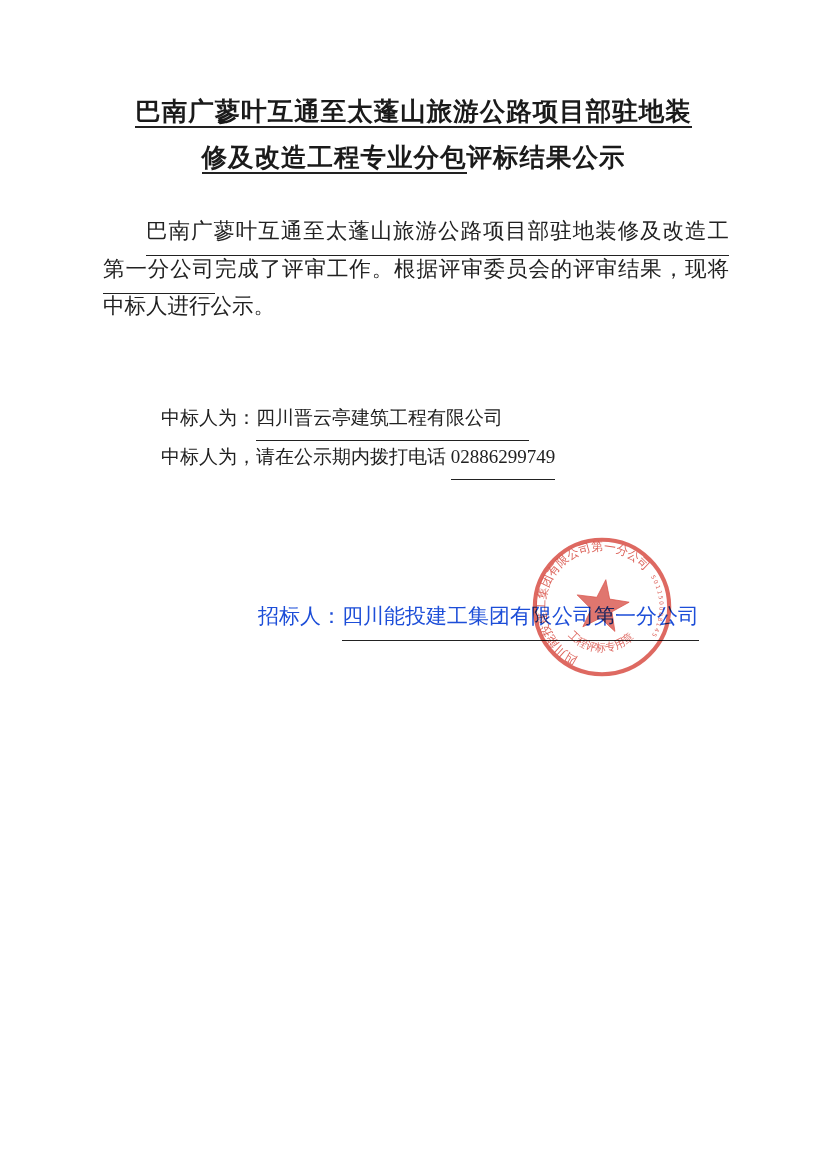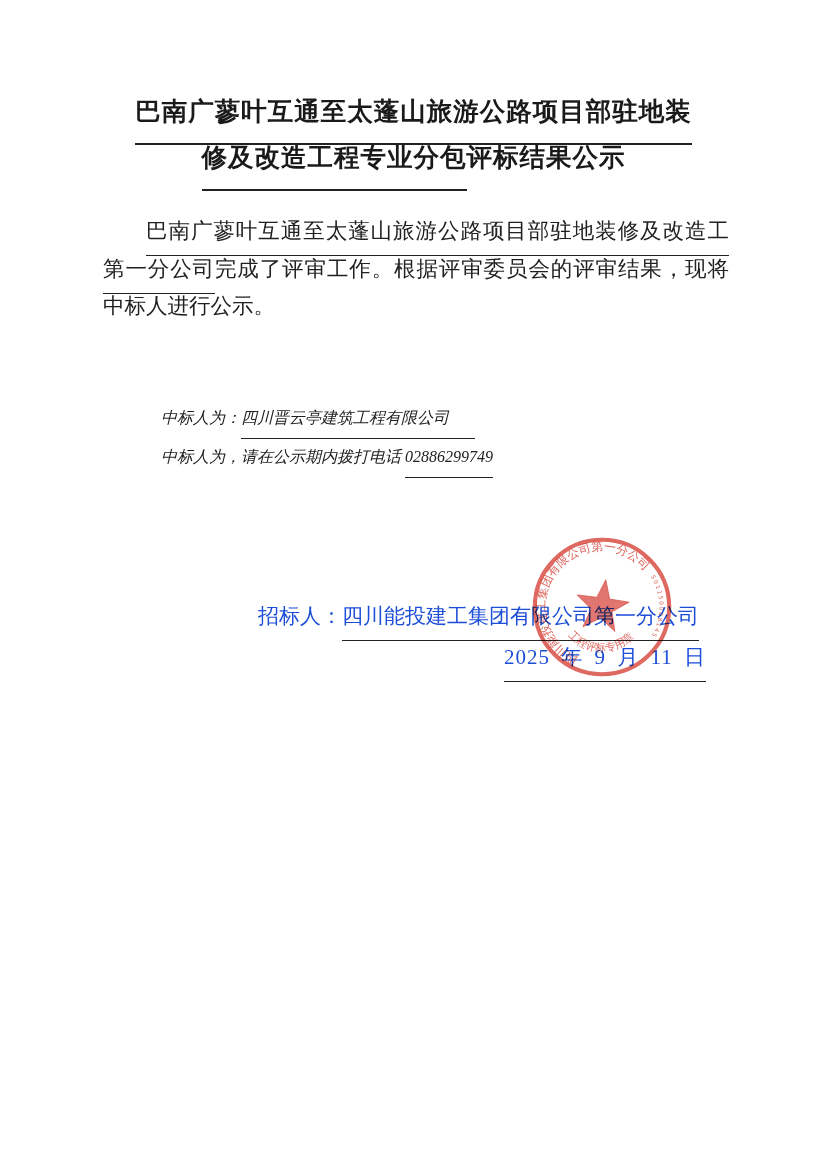--- a/index.html
+++ b/index.html
@@ -16,35 +16,35 @@
   
   .title {
     position: absolute; top: 88px; left: 0; right: 0;
     text-align: center;
     font-family: "Liberation Sans", "DejaVu Sans", sans-serif;
     font-weight: 700;
     font-size: 25.5px; line-height: 46px; letter-spacing: 1px;
     color: #1a1a1a;
   }
   .u  { border-bottom: 1.5px solid #222; padding-bottom: 12px; }
-  .title .u { border-bottom-width: 2px; padding-bottom: 18px; margin-top: 28px; }
+  .title .u { border-bottom-width: 2px; padding-bottom: 1px; margin-top: 28px; }
 
   
   .bodytext {
     position: absolute; left: 103px; top: 213px; width: 626px;
     font-size: 21.5px; line-height: 37.6px; color: #212121;
   }
   .bline { display: block; text-align: justify; text-align-last: justify; white-space: nowrap; }
   .bline.first { text-indent: 43px; }
   .bline.last  { text-align-last: left; white-space: normal; }
 
   
   .info {
     position: absolute; left: 161px; top: 399px;
-    font-size: 16px; line-height: 38.7px; color: #212121; font-style: italic;
+    font-size: 19px; line-height: 38.7px; color: #212121;
   }
   .info .u.winner { padding-right: 26px; }
 
   
   .sig {
     position: absolute; left: 258px; top: 596px;
     font-size: 21px; line-height: 41px; color: #1d4ed8;
   }
   .sig-date { margin-left: 246px; }
   .sig-date .u { word-spacing: 5px; letter-spacing: 1px; }
@@ -74,21 +74,20 @@
     <span class="bline last"><span>中标人进行公示。</span></span>
   </div>
 
   <div class="info">
     <div><span>中标人为：</span><span class="u winner">四川晋云亭建筑工程有限公司</span></div>
     <div><span>中标人为，请在公示期内拨打电话 </span><span class="u">02886299749</span></div>
   </div>
 
   <div class="sig">
     <div><span>招标人：</span><span class="u">四川能投建工集团有限公司第一分公司</span></div>
-    <div class="sig-date"><span class="u">2025 年 9 月 11 日</span></div>
   </div>
 
   <div class="stamp">
     <svg viewBox="0 0 200 200" xmlns="http://www.w3.org/2000/svg">
       <defs>
         <filter id="sblur" x="-10%" y="-10%" width="120%" height="120%">
           <feGaussianBlur stdDeviation="0.45"></feGaussianBlur>
         </filter>
         <path id="arcName" d="M 73.4 157.1 A 63 63 0 1 1 126.6 42.9 A 63 63 0 0 1 151.6 63.9" fill="none"></path>
         <path id="arcSerial" d="M 154.7 65.8 A 64.5 64.5 0 0 1 137 152.8" fill="none"></path>

